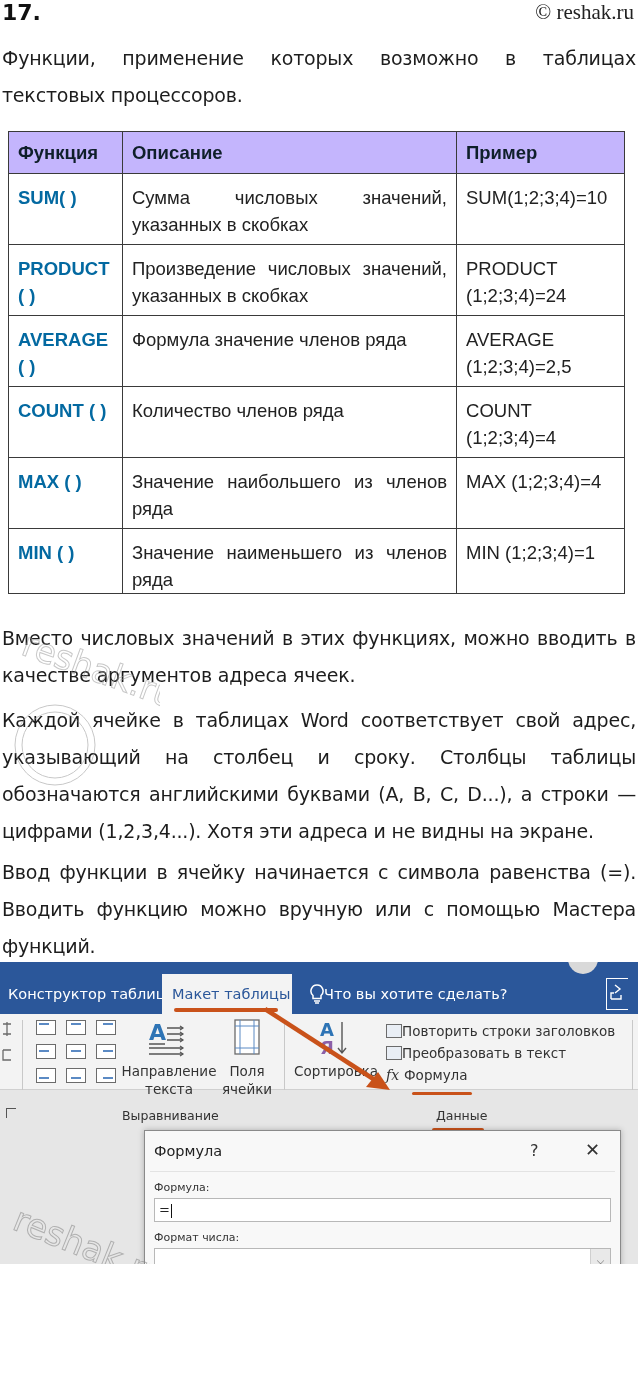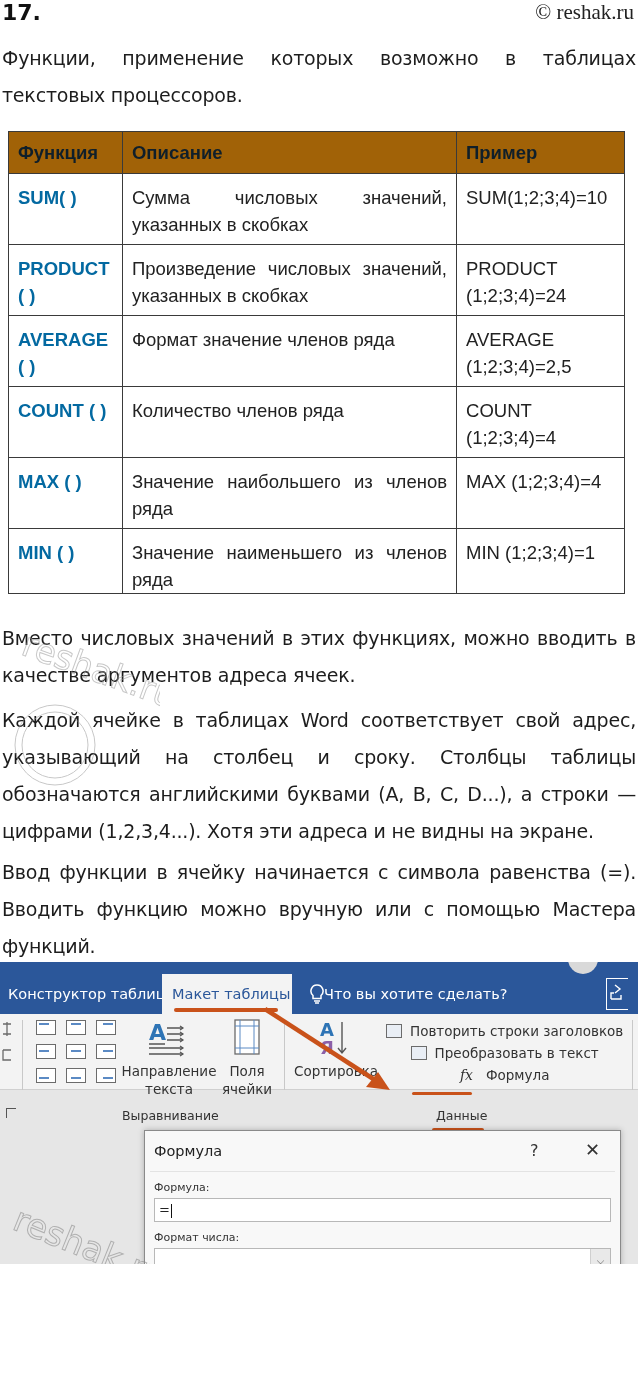--- a/index.html
+++ b/index.html
@@ -11,21 +11,21 @@
 
   .para { position: absolute; left: 2px; width: 634px; font-family: "DejaVu Sans", sans-serif; font-size: 19px; line-height: 37px; color: #1d1d1d; text-align: justify; letter-spacing: -0.2px; }
   .para.p1 { top: 40px; }
   .para.p2 { top: 620px; }
   .para.p3 { top: 702px; }
   .para.p4 { top: 854px; }
 
   
   .func-table { position: absolute; left: 8px; top: 131px; width: 617px; border-collapse: collapse; font-family: "Liberation Sans", sans-serif; font-size: 18.5px; color: #222; }
   .func-table th, .func-table td { border: 1.5px solid #3a3a3a; vertical-align: top; text-align: left; }
-  .func-table th { background: #a16207; color: #0f1f2a; font-weight: bold; height: 42px; padding: 10px 9px 0 9px; }
+  .func-table th { background: #c4b5fd; color: #0f1f2a; font-weight: bold; height: 42px; padding: 10px 9px 0 9px; }
   .func-table td { height: 71px; padding: 10px 9px 0 9px; line-height: 27px; }
   .func-table td.fn { font-weight: bold; color: #0369a1; width: 114px; }
   .func-table td.desc { width: 335px; text-align: justify; text-align-last: left; }
   .func-table td.ex { width: 168px; }
   .func-table tr.last td { height: 63px; margin-top: 16px; }
 
   
   .word-shot { position: absolute; left: 0; top: 962px; width: 638px; height: 302px; overflow: hidden; background: #e6e6e6; }
   .ribbon-top { position: absolute; left: 0; top: 0; width: 638px; height: 52px; background: #2b579a; }
   .ribbon-top .deco { position: absolute; right: 40px; top: -18px; width: 30px; height: 30px; border-radius: 50%; background: #d9d9d9; }
@@ -46,21 +46,21 @@
   .align-btn.ml::after { left: 2px; top: 5px; } .align-btn.mc::after { left: 4px; top: 5px; } .align-btn.mr::after { right: 2px; top: 5px; }
   .align-btn.bl::after { left: 2px; top: 8px; } .align-btn.bc::after { left: 4px; top: 8px; } .align-btn.br::after { right: 2px; top: 8px; }
 
   .big-btn { position: absolute; text-align: center; font-family: "DejaVu Sans", sans-serif; font-size: 13.5px; color: #333; line-height: 18px; }
   .big-btn.dir { left: 120px; top: 56px; width: 98px; }
   .big-btn.margins { left: 222px; top: 56px; width: 50px; }
   .big-btn.sort { left: 294px; top: 56px; width: 80px; }
   .big-btn .ico { height: 40px; margin: 0 auto 4px auto; display: block; }
 
   .data-cmds { position: absolute; left: 386px; top: 58px; font-family: "DejaVu Sans", sans-serif; font-size: 13.5px; color: #333; }
-  .data-cmd { display: flex; align-items: center; gap: 8px; height: 22px; justify-content: center; }
+  .data-cmd { display: flex; align-items: center; gap: 0; height: 22px; }
   .data-cmd .cmd-ico { width: 16px; height: 14px; border: 1.5px solid #6b6b6b; background: #e9eef5; }
   .fx { font-family: "DejaVu Serif", serif; font-style: italic; font-size: 14px; color: #333; width: 18px; }
 
   .launcher-icon { position: absolute; left: 6px; top: 146px; width: 10px; height: 10px; border-left: 1.5px solid #555; border-top: 1.5px solid #555; }
 
   .highlight-line { position: absolute; height: 4px; background: #c9521a; border-radius: 2px; }
 
   
   .dialog { position: absolute; left: 144px; top: 168px; width: 477px; height: 255px; background: #f8f8f8; border: 1.5px solid #8a8a8a; box-shadow: 0 0 6px rgba(0,0,0,0.25); font-family: "DejaVu Sans", sans-serif; font-size: 12.5px; color: #333; }
   .dlg-title { position: absolute; left: 9px; top: 12px; font-size: 14.5px; color: #222; }
@@ -101,21 +101,21 @@
       <td class="desc">Сумма числовых значений, указанных в скобках</td>
       <td class="ex">SUM(1;2;3;4)=10</td>
     </tr>
     <tr>
       <td class="fn">PRODUCT ( )</td>
       <td class="desc">Произведение числовых значений, указанных в скобках</td>
       <td class="ex">PRODUCT (1;2;3;4)=24</td>
     </tr>
     <tr>
       <td class="fn">AVERAGE ( )</td>
-      <td class="desc">Формат значение членов ряда</td>
+      <td class="desc">Формула значение членов ряда</td>
       <td class="ex">AVERAGE (1;2;3;4)=2,5</td>
     </tr>
     <tr>
       <td class="fn">COUNT ( )</td>
       <td class="desc">Количество членов ряда</td>
       <td class="ex">COUNT (1;2;3;4)=4</td>
     </tr>
     <tr>
       <td class="fn">MAX ( )</td>
       <td class="desc">Значение наибольшего из членов ряда</td>

